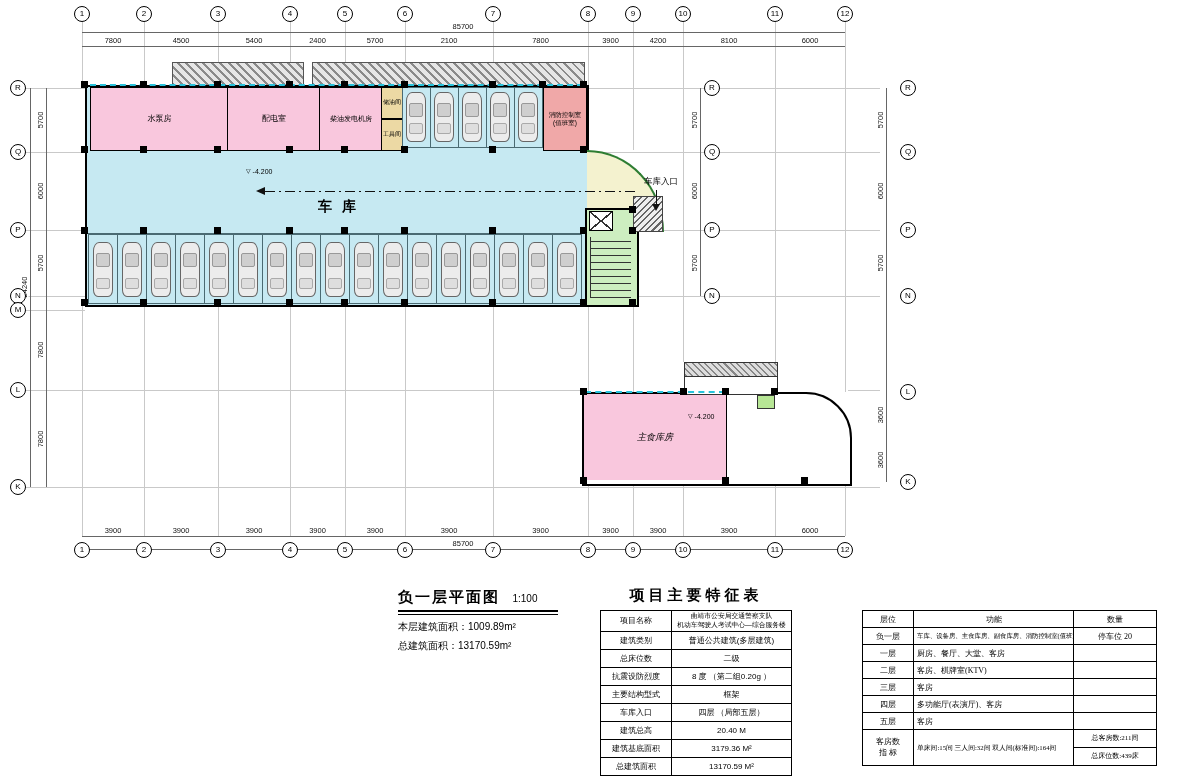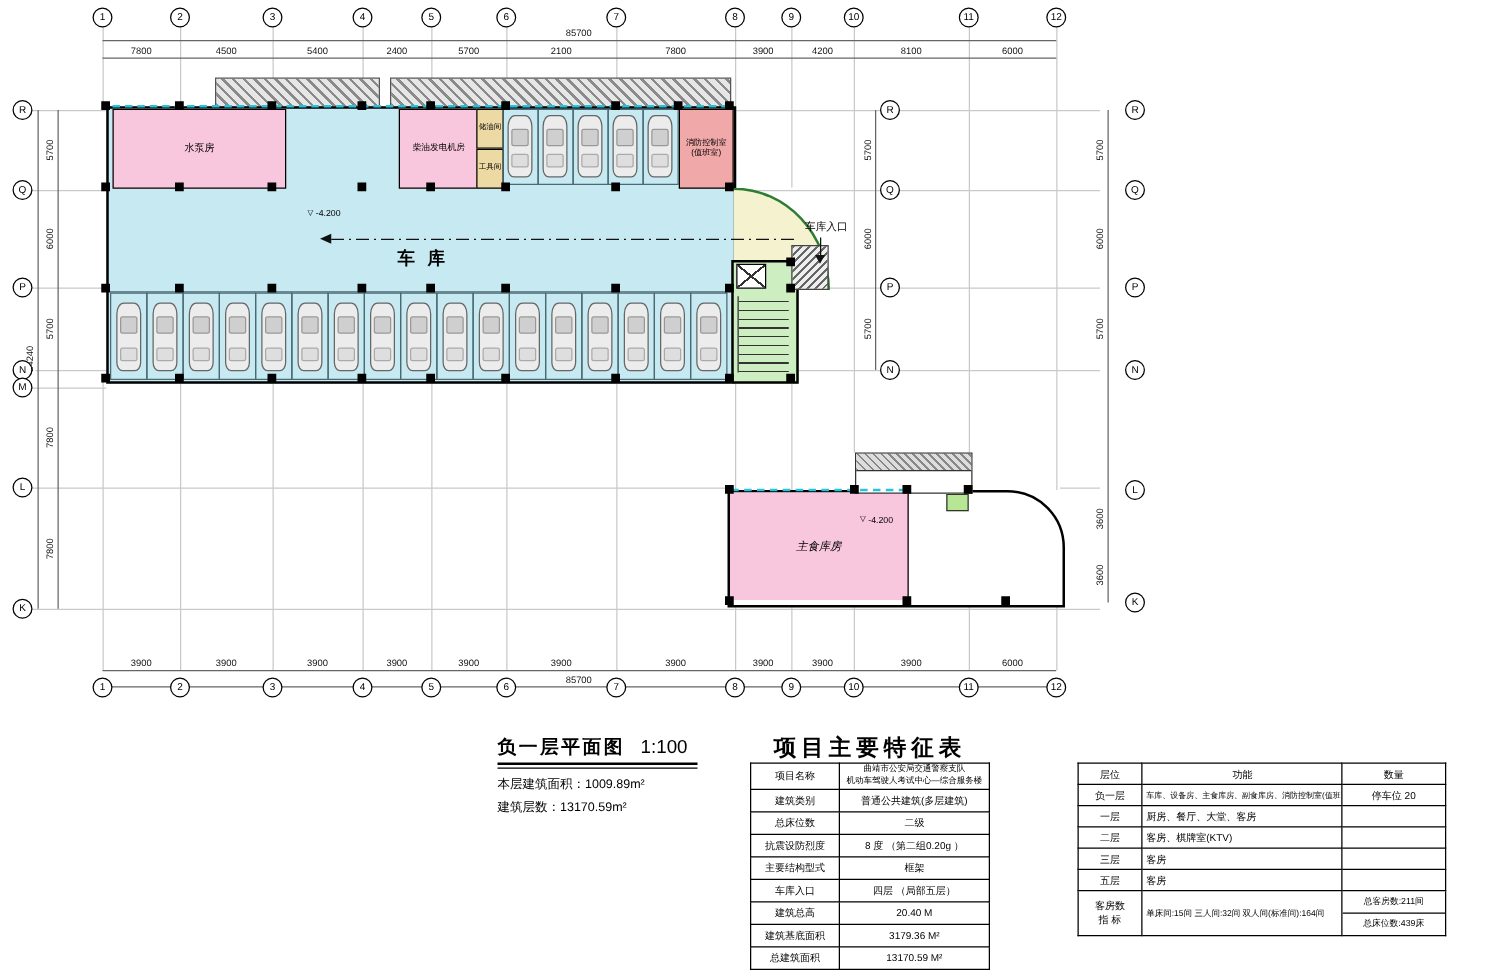--- a/index.html
+++ b/index.html
@@ -26,35 +26,35 @@
   .car::before{content:'';position:absolute;left:2px;right:2px;top:10px;height:12px;border-radius:2px;background:#cfcfcf;border:1px solid #999;}
   .car::after{content:'';position:absolute;left:2px;right:2px;bottom:7px;height:9px;border-radius:2px;background:#dedede;border:1px solid #aaa;}
   .hatch{position:absolute;border:1px solid #555;z-index:1;
          background:repeating-linear-gradient(45deg,#8a8a8a 0 2px,#e6e6e6 2px 6px);}
   .cyandash{position:absolute;border-top:2px dashed #27c3dc;z-index:3;height:0;}
   .elev{position:absolute;font-size:7px;z-index:4;white-space:nowrap;}
   .tri{font-size:6px;vertical-align:1px;}
   
   #titleblock{position:absolute;left:398px;top:588px;width:160px;z-index:5;}
   #plan-title{font-size:15px;font-weight:bold;letter-spacing:2px;}
-  #plan-scale{font-size:15px;margin-left:8px;}
+  #plan-scale{font-size:10px;margin-left:8px;}
   .rule-thick{height:2px;background:#000;margin-top:3px;}
   .rule-thin{height:1px;background:#000;margin-top:2px;}
   .tb-line{font-size:10px;margin-top:5px;white-space:nowrap;}
   
-  .tbl-title{position:absolute;font-size:18px;font-weight:bold;letter-spacing:4px;text-align:center;z-index:5;}
+  .tbl-title{position:absolute;font-size:15px;font-weight:bold;letter-spacing:4px;text-align:center;z-index:5;}
   table{border-collapse:collapse;position:absolute;background:#fff;z-index:5;table-layout:fixed;}
   td,th{border:1px solid #000;font-size:8px;padding:1px 2px;text-align:center;overflow:hidden;}
   th{font-weight:normal;}
   #ftable{left:600px;top:610px;width:192px;}
   #ftable td{height:15px;}
   #ftable td:first-child{width:66px;}
   .small2{font-size:6.8px;white-space:pre-line;line-height:1.3;}
   #fntable{left:862px;top:610px;width:278px;}
-  #fntable td,#fntable th{height:14px;}
+  #fntable td,#fntable th{height:14px;font-family:Liberation Serif, serif;}
   #fntable td:nth-child(1),#fntable th:nth-child(1){width:46px;}
   #fntable td:nth-child(2),#fntable th:nth-child(2){width:154px;text-align:left;padding-left:3px;}
   #fntable th:nth-child(2){text-align:center;}
   #fntable td:nth-child(3),#fntable th:nth-child(3){width:78px;}
   .qtycell{padding:0 !important;}
   .qtycell div{font-size:7px;height:17px;line-height:17px;}
   .qtycell div+div{border-top:1px solid #000;}
   .preline{white-space:pre-line;line-height:1.3;}
   
   #garage-label{position:absolute;font-size:14px;letter-spacing:10px;z-index:4;font-weight:bold;}
@@ -219,20 +219,23 @@
               border-top-right-radius:100%;z-index:1;"></div>
   <div id="ramp-hatch" style="left:633px;top:196px;width:28px;height:34px;"></div>
 
   <div class="abs" style="left:585px;top:208px;width:50px;height:95px;background:#cdeec0;border:2px solid #000;z-index:2;"></div>
   <div id="elevator-box" style="left:589px;top:211px;width:22px;height:18px;"></div>
   <div id="stair-steps" style="left:590px;top:237px;width:40px;height:61px;"></div>
 
   <div class="room" style="left:90px;top:87px;width:137px;height:62px;background:#f9c7dd;">
     <span class="rlabel">水泵房</span>
   </div>
+  <div class="room" style="left:227px;top:87px;width:92px;height:62px;background:#f9c7dd;">
+    <span class="rlabel">配电室</span>
+  </div>
   <div class="room" style="left:319px;top:87px;width:62px;height:62px;background:#f9c7dd;">
     <span class="rlabel" style="font-size:7px;">柴油发电机房</span>
   </div>
   <div class="room" style="left:381px;top:87px;width:20px;height:30px;background:#ecd9a4;">
     <span class="rlabel" style="font-size:6px;">储油间</span>
   </div>
   <div class="room" style="left:381px;top:119px;width:20px;height:30px;background:#ecd9a4;">
     <span class="rlabel" style="font-size:6px;">工具间</span>
   </div>
   <div class="room" style="left:543px;top:87px;width:42px;height:62px;background:#f0a8a8;">
@@ -367,21 +370,21 @@
     </div>
 
   <div id="titleblock">
     <div>
       <span id="plan-title">负一层平面图</span>
       <span id="plan-scale">1:100</span>
     </div>
     <div class="rule-thick"></div>
     <div class="rule-thin"></div>
     <div class="tb-line">本层建筑面积：1009.89m²</div>
-    <div class="tb-line">建筑层数：13170.59m²</div>
+    <div class="tb-line">总建筑面积：13170.59m²</div>
   </div>
 
   <div class="tbl-title" style="left:600px;top:586px;width:192px;">项目主要特征表</div>
   <table id="ftable">
       <tbody>
         <tr>
           <td>项目名称</td>
           <td class="small2">曲靖市公安局交通警察支队
 机动车驾驶人考试中心—综合服务楼</td>
         </tr>
@@ -440,20 +443,25 @@
           <td></td>
         </tr>
         <tr>
           <td>二层</td>
           <td>客房、棋牌室(KTV)</td>
           <td></td>
         </tr>
         <tr>
           <td>三层</td>
           <td>客房</td>
+          <td></td>
+        </tr>
+        <tr>
+          <td>四层</td>
+          <td>多功能厅(表演厅)、客房</td>
           <td></td>
         </tr>
         <tr>
           <td>五层</td>
           <td>客房</td>
           <td></td>
         </tr>
         <tr>
           <td class="preline">客房数
 指  标</td>

